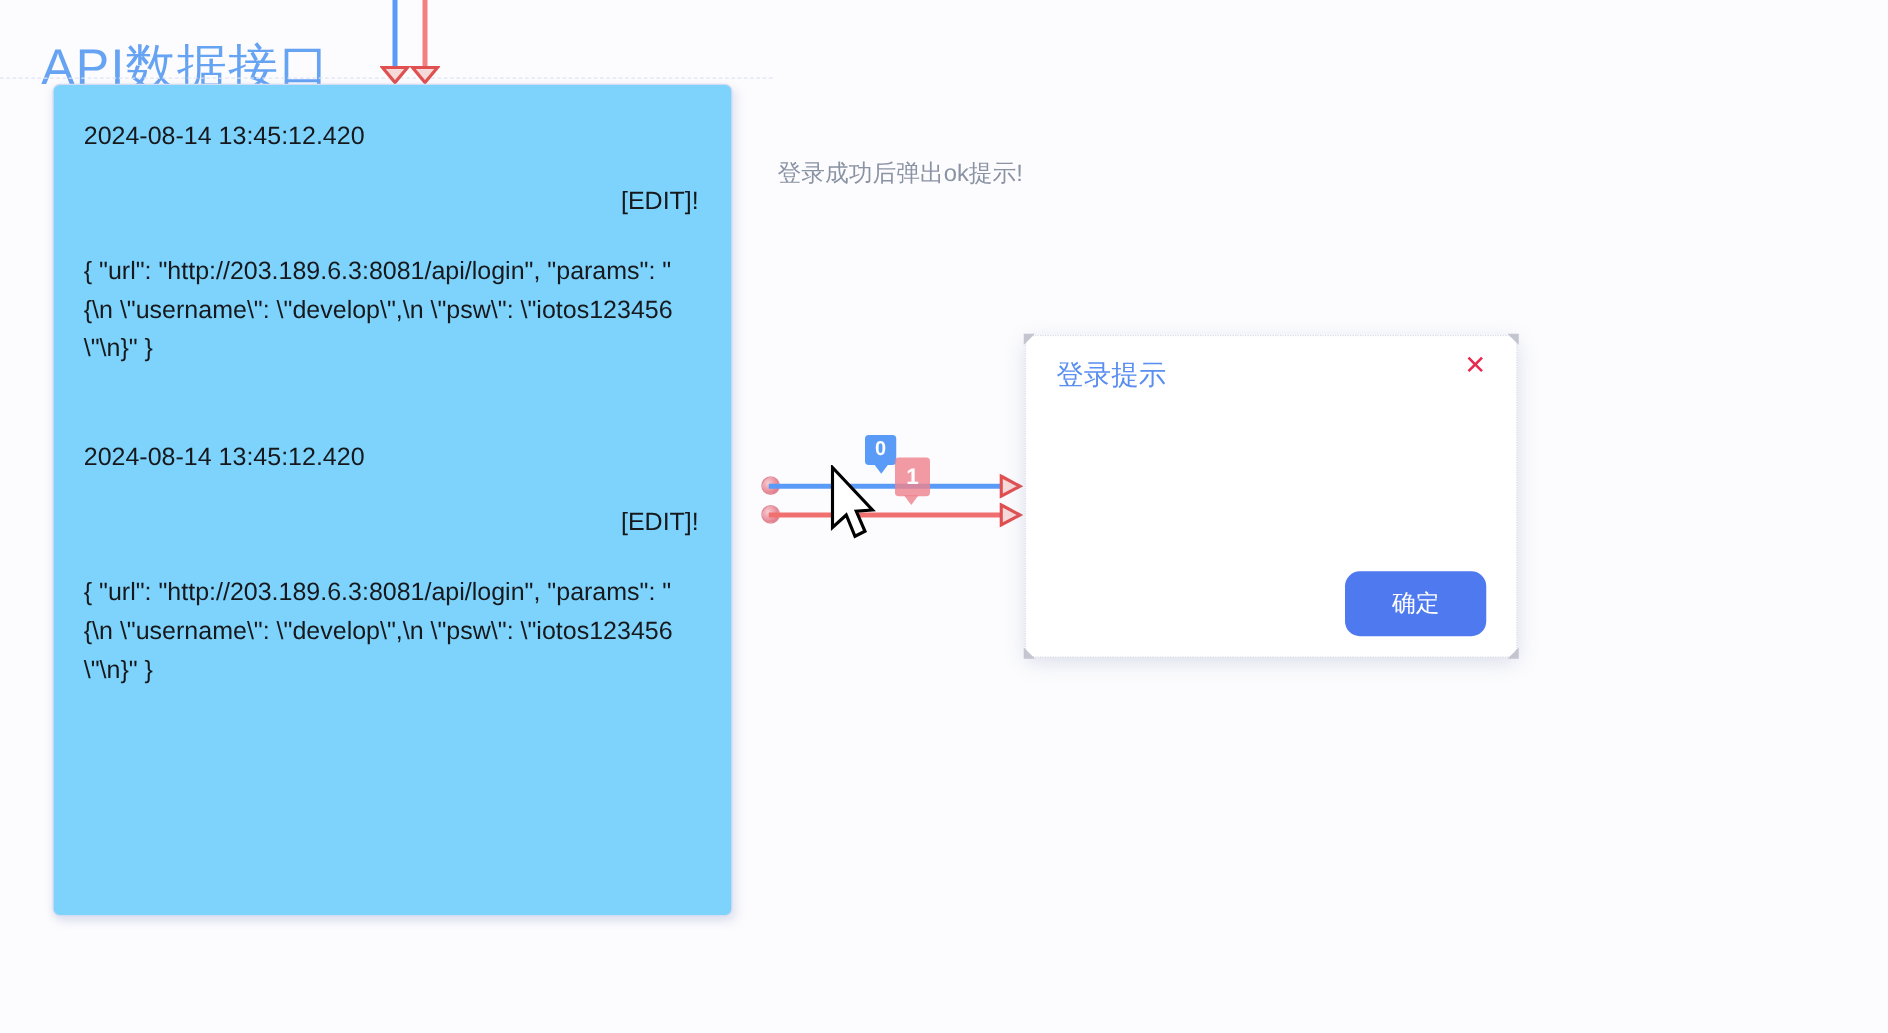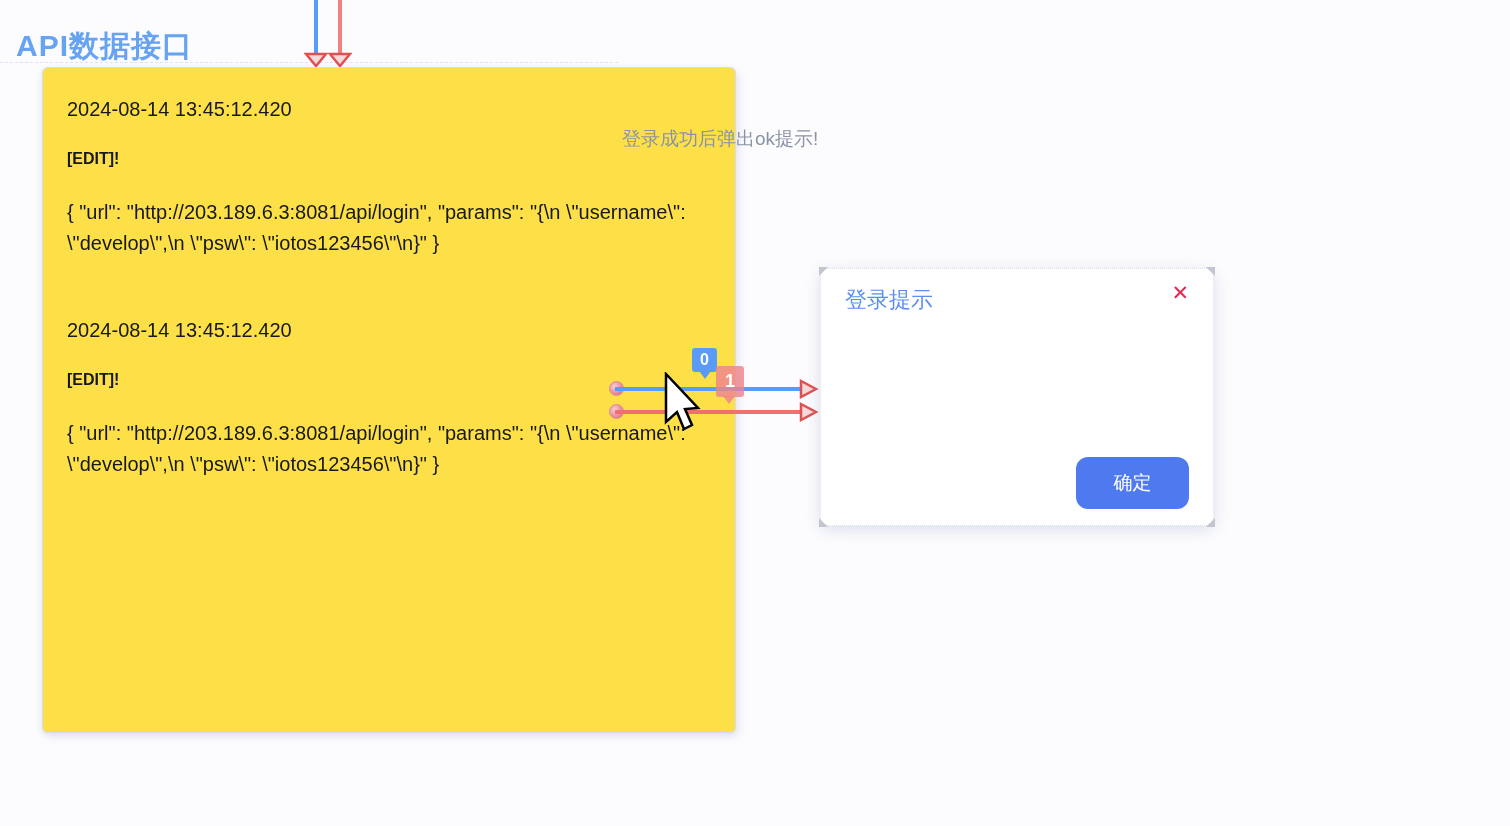--- a/index.html
+++ b/index.html
@@ -1,31 +1,31 @@
 <!DOCTYPE html>
 <html><head>
 <meta charset="utf-8">
 <style>
   * { margin:0; padding:0; box-sizing:border-box; }
   html,body { width:1510px; height:826px; overflow:hidden; }
   body { font-family:"Liberation Sans","DejaVu Sans",sans-serif; background:#fcfcfe; position:relative; }
   .stage { position:absolute; left:0; top:0; width:1510px; height:826px; }
 
   
-  .page-title { position:absolute; left:16px; top:26px; font-size:30px; font-weight:700; color:#66a3f2; letter-spacing:1px; }
+  .page-title { position:absolute; left:33px; top:26px; font-size:40px; font-weight:400; color:#66a3f2; letter-spacing:1px; }
   .header-divider { position:absolute; left:0; top:62px; width:618px; border-top:1px dashed #dde3f3; }
 
   
-  .log-panel { position:absolute; left:42px; top:67px; width:694px; height:666px;
-    background:#fde047; border:1px solid #d3dcf2; border-radius:6px;
+  .log-panel { position:absolute; left:42px; top:67px; width:544px; height:666px;
+    background:#7dd3fc; border:1px solid #d3dcf2; border-radius:6px;
     box-shadow:3px 4px 8px rgba(150,160,200,0.22), -2px 2px 5px rgba(150,160,200,0.12);
     padding:30px 26px 0 24px; overflow:hidden; }
   .log-entry { margin-bottom:60px; color:#16181c; }
   .log-time { font-size:20px; margin-bottom:29px; }
-  .log-flag { font-size:16px; font-weight:700; margin-bottom:29px; }
+  .log-flag { font-size:20px; font-weight:400; margin-bottom:29px;text-align:right; }
   .log-payload { font-size:20px; line-height:31px; word-break:break-all; }
 
   
   .flow-note { position:absolute; left:622px; top:126px; font-size:19px; color:#8a93a4; }
 
   
   .vline { position:absolute; top:0; width:4px; height:53px; }
   .vline-blue { left:314px; background:#5b9bf8; }
   .vline-red  { left:338px; background:#f28080; }
   .arrowhead { position:absolute; }

